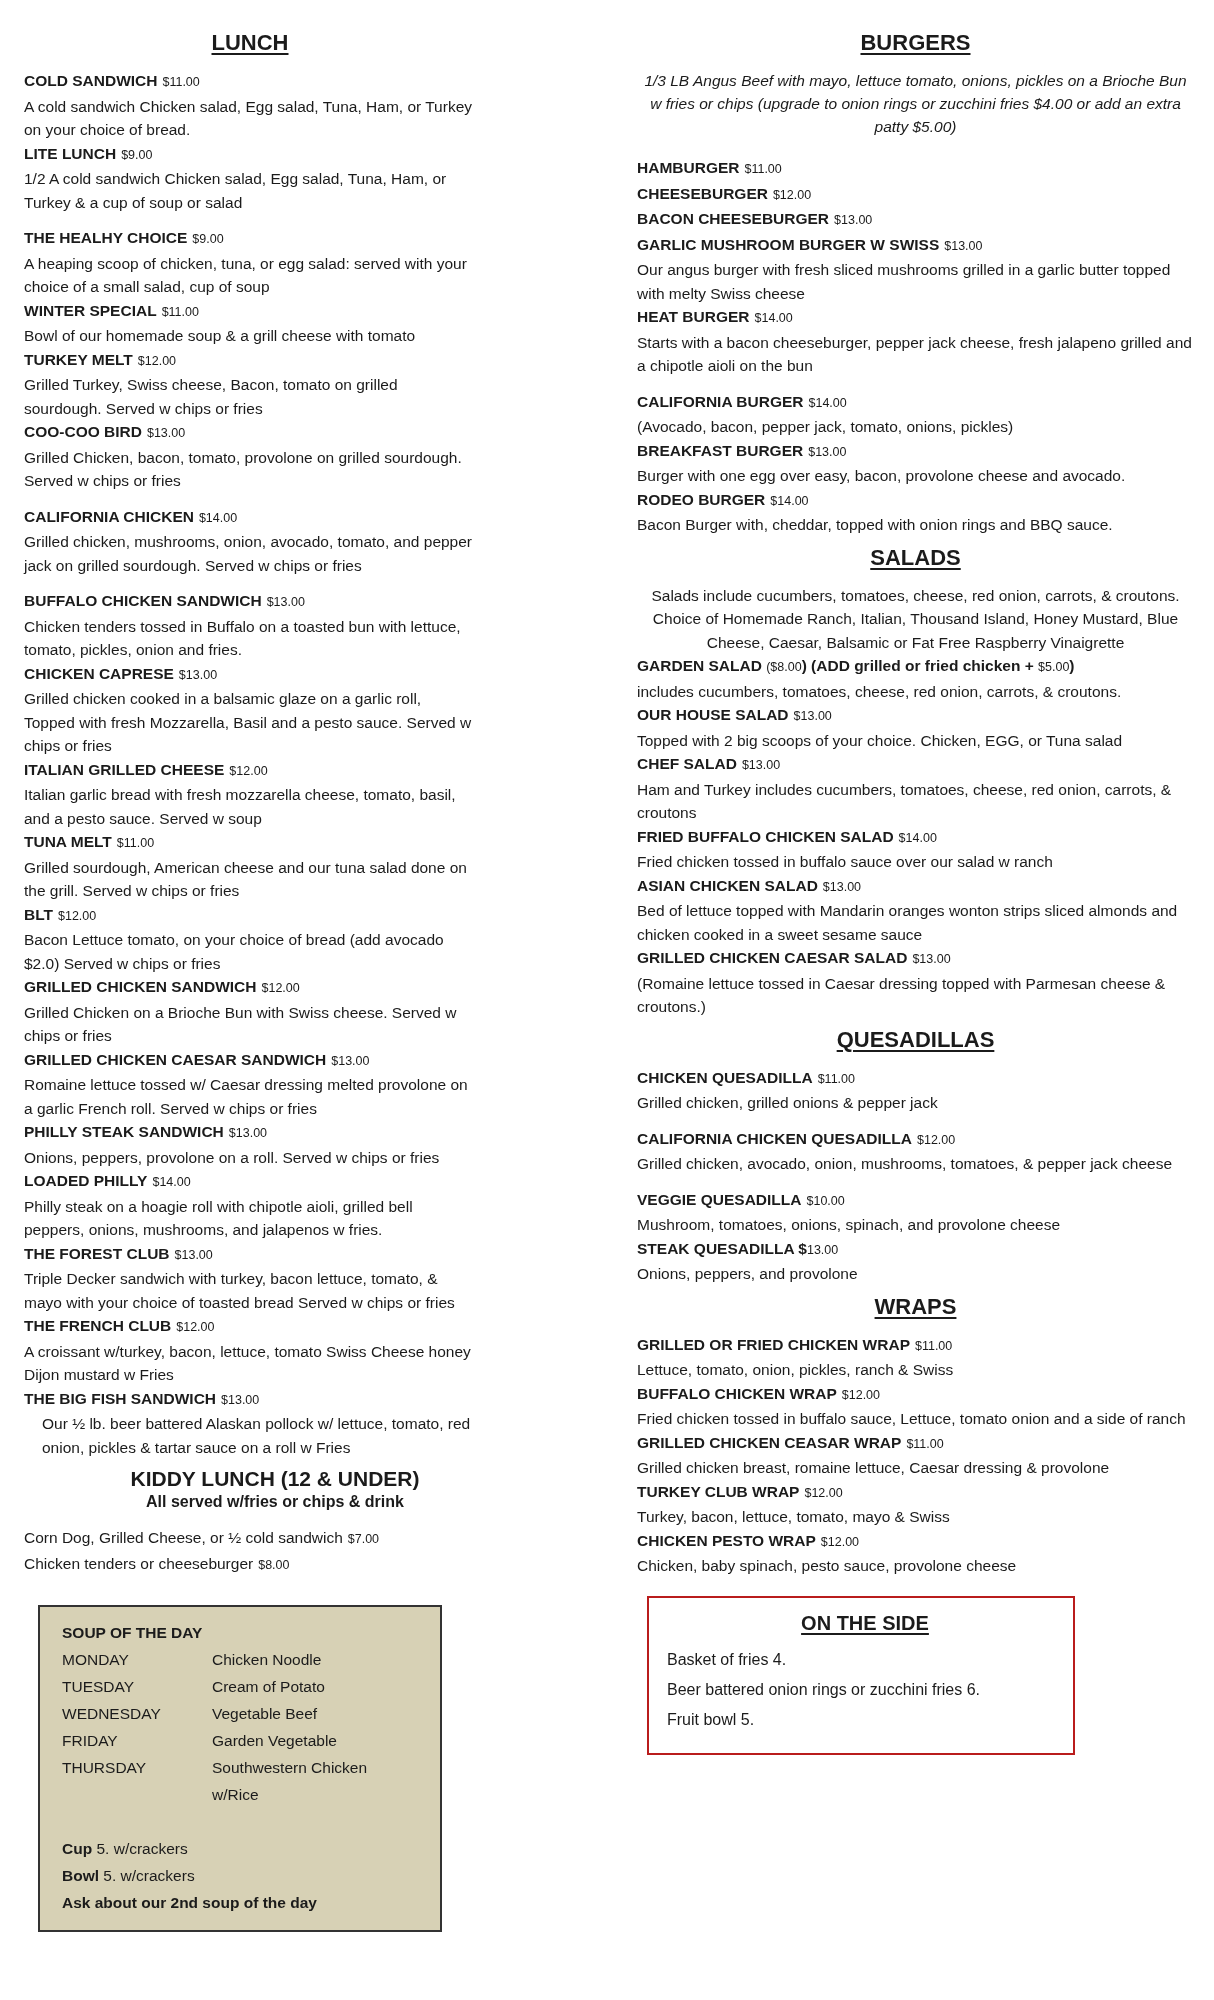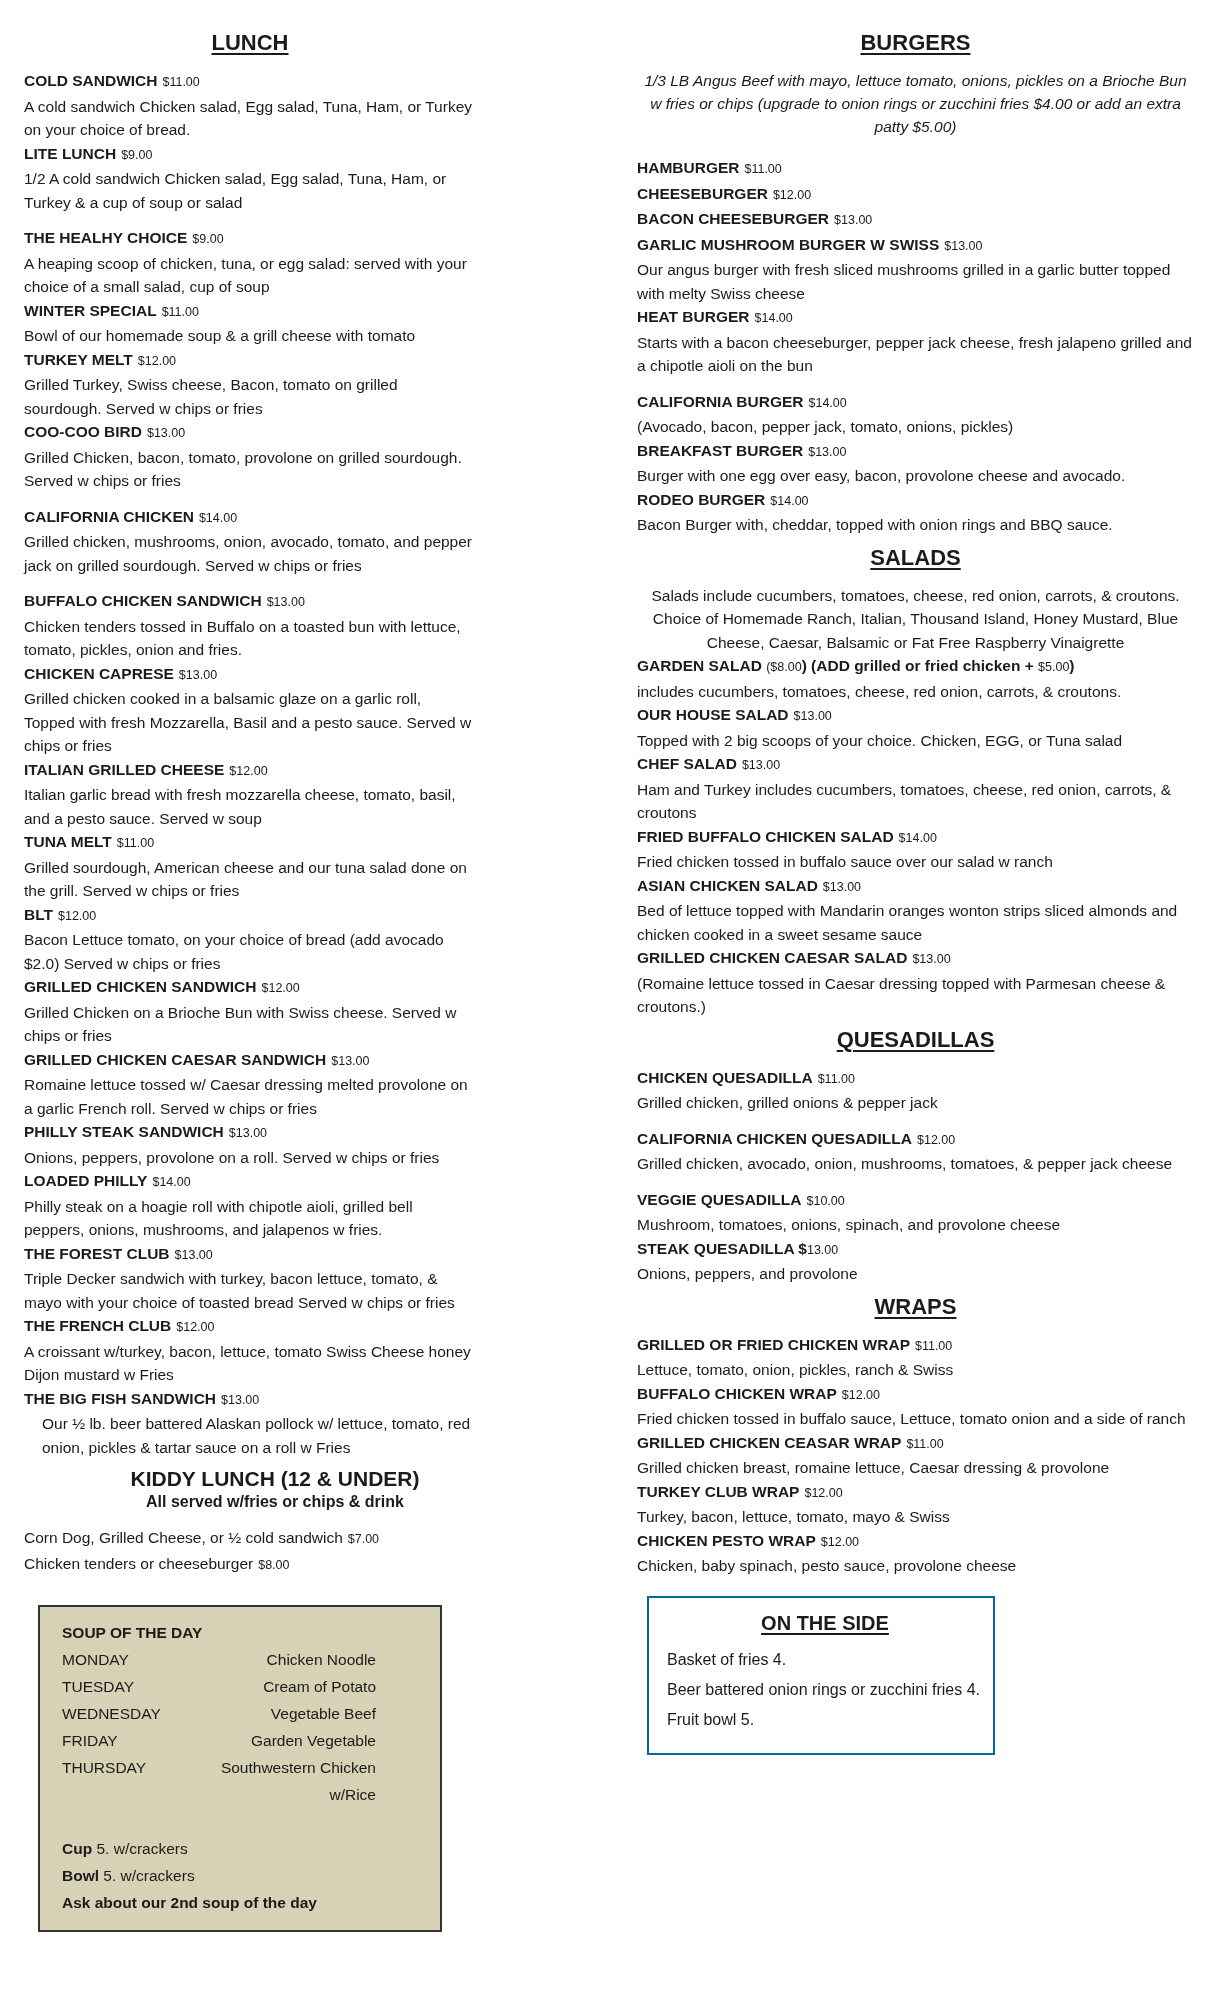--- a/index.html
+++ b/index.html
@@ -24,26 +24,26 @@
   .item-desc.indent{padding-left:18px;}
   .kiddy{margin-top:8px;}
   .kiddy-title{font-size:21px;font-weight:700;text-align:center;padding-left:50px;}
   .kiddy-sub{font-size:16px;font-weight:700;text-align:center;padding-left:50px;margin:2px 0 15px;}
   .kiddy-line{font-size:15.5px;line-height:23.5px;}
   .kiddy-line .price{margin-left:5px;}
   .soup-box{box-sizing:border-box;margin:28px 0 12px 14px;width:404px;background:#d7d1b5;border:2px solid #333333;padding:12px 18px 14px 22px;}
   .soup-title{font-weight:700;font-size:15.5px;line-height:27px;}
   .soup-row{display:flex;font-size:15.5px;line-height:27px;}
   .soup-day{width:150px;flex:none;}
-  .soup-val{flex:1;text-align:right;padding-right:46px;}
+  .soup-val{flex:1;text-align:left;padding-right:46px;}
   .soup-spacer{height:27px;}
   .soup-line{font-size:15.5px;line-height:27px;}
   .soup-note{font-weight:700;font-size:15.5px;line-height:27px;}
   .b{font-weight:700;}
-  .side-box{box-sizing:border-box;margin:18px 0 0 10px;width:348px;border:2px solid #0369a1;padding:8px 10px 18px 18px;background:#fff;}
+  .side-box{box-sizing:border-box;margin:18px 0 0 10px;width:428px;border:2px solid #b91c1c;padding:8px 10px 18px 18px;background:#fff;}
   .side-header{font-size:20px;font-weight:700;text-align:center;margin:6px 0 10px;}
   .side-header .u{text-decoration:underline;text-decoration-thickness:2px;text-underline-offset:3px;}
   .side-line{font-size:16px;line-height:30px;}
 </style>
 </head>
 <body>
 
 <div class="page">
 
   <div class="col col-left">
@@ -283,19 +283,19 @@
           </div>
         </div>
       </div>
 
     <div class="side-box">
       <div class="side-header">
         <span class="u">ON THE SIDE</span>
       </div>
       <div id="side-lines">
           <div class="side-line">Basket of fries 4.</div>
-          <div class="side-line">Beer battered onion rings or zucchini fries 4.</div>
+          <div class="side-line">Beer battered onion rings or zucchini fries 6.</div>
           <div class="side-line">Fruit bowl 5.</div>
         </div>
     </div>
   </div>
 
 </div>
 
 </body></html>

